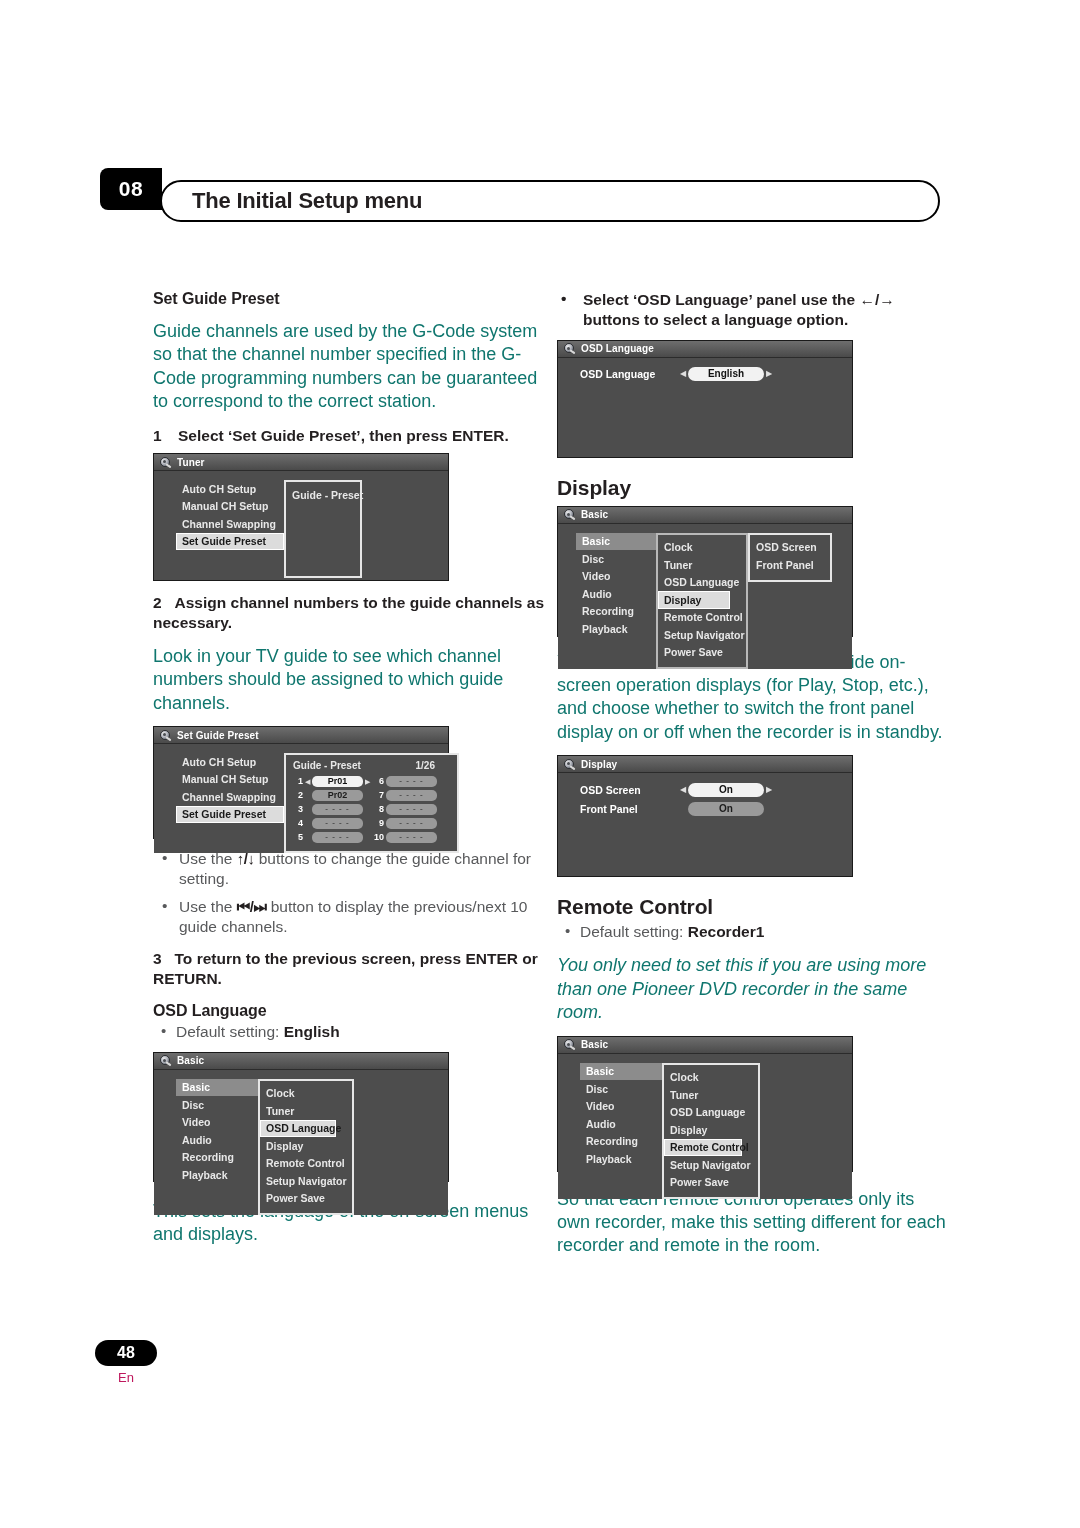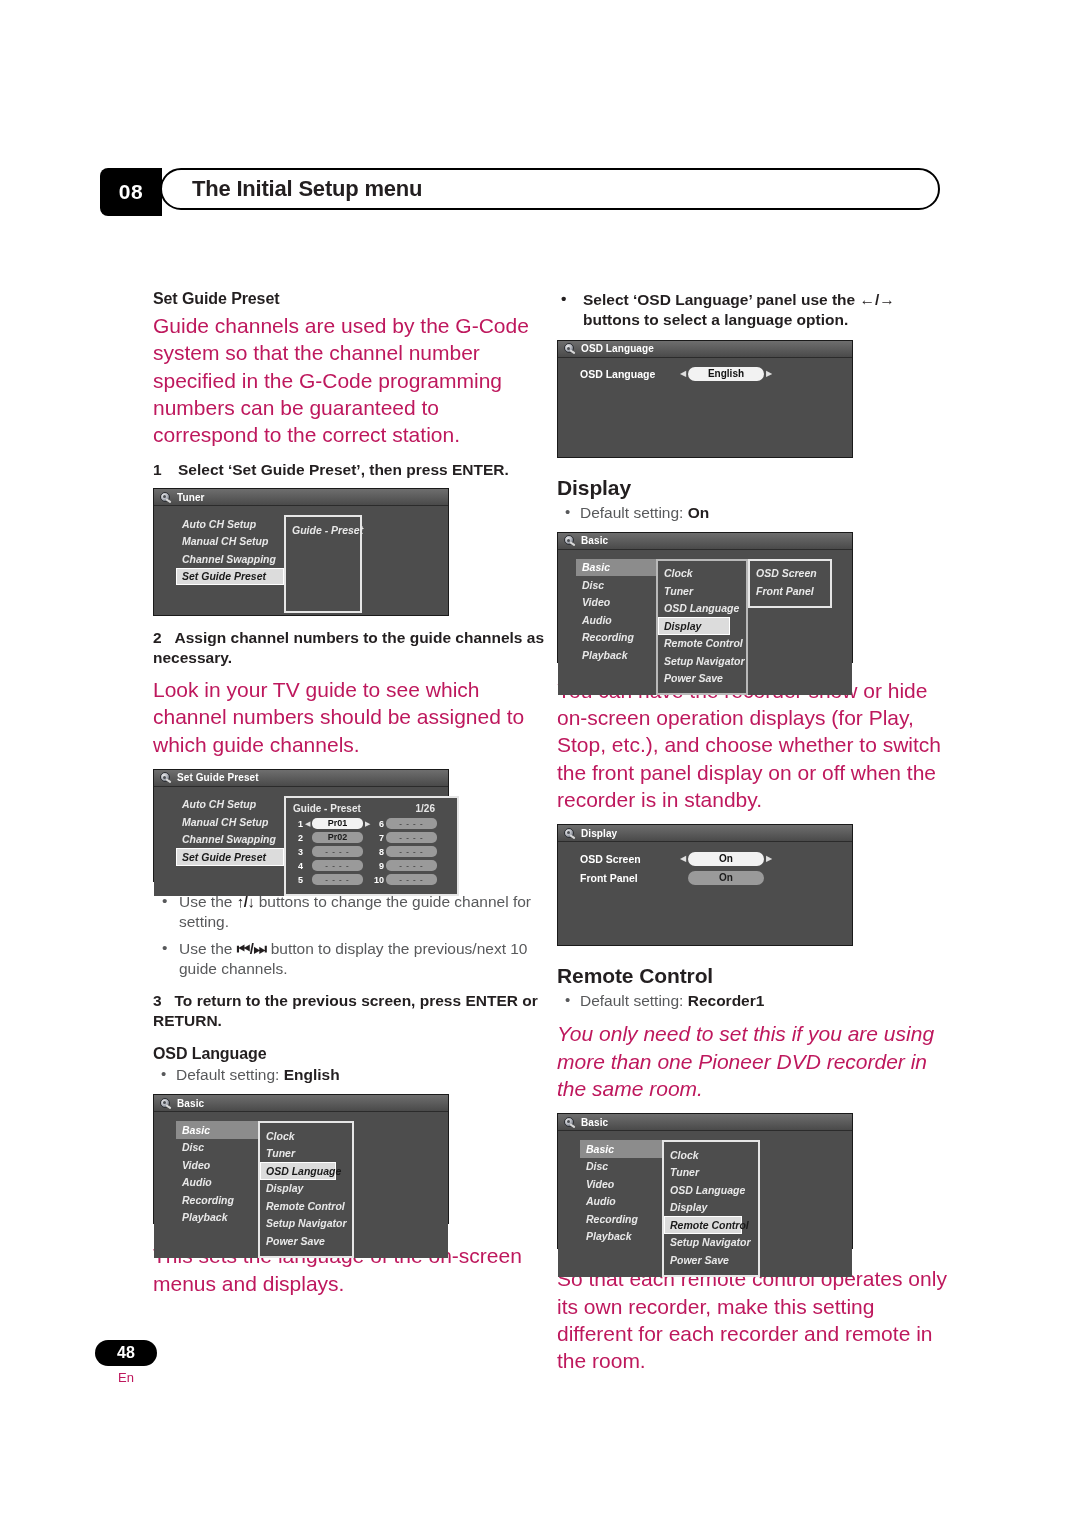--- a/index.html
+++ b/index.html
@@ -22,35 +22,35 @@
     left: 100px;
     top: 168px;
     width: 840px;
     height: 42px;
   }
   .chapter-badge {
     position: absolute;
     left: 0;
     top: 0;
     width: 62px;
-    height: 48px;
+    height: 42px;
     background: #000;
     border-radius: 8px 0 0 8px;
     color: #fff;
     font-size: 21px;
     font-weight: bold;
     display: flex;
     align-items: center;
     justify-content: center;
     letter-spacing: 0.5px;
   }
   .chapter-title-pill {
     position: absolute;
     left: 60px;
-    top: 0;
+    top: 12px;
     right: 0;
     height: 42px;
     border: 2px solid #000;
     border-radius: 21px;
     box-sizing: border-box;
     display: flex;
     align-items: center;
     padding-left: 30px;
   }
   .chapter-title-pill span {
@@ -91,24 +91,24 @@
     position: absolute;
     left: 8px;
     top: -1px;
     color: #58595b;
     font-size: 15px;
   }
   .default-line b { color: #231f20; font-weight: bold; }
   .default-line i { color: #58595b; font-style: italic; }
 
   p.body {
-    font-size: 21px;
+    font-size: 18px;
     line-height: 1.30;
-    color: #be185d;
-    margin: 4px 0 11px 0;
+    color: #0f766e;
+    margin: 12px 0 11px 0;
   }
   p.body.italic { font-style: italic; }
 
   p.step {
     font-size: 15.5px;
     font-weight: bold;
     color: #231f20;
     margin: 12px 0 8px 0;
     line-height: 1.28;
     padding-left: 25px;
@@ -228,21 +228,20 @@
     width: 108px;
     flex: 0 0 auto;
   }
   .menu-item {
     color: #e8e8e8;
     font-size: 10.5px;
     font-weight: bold;
     line-height: 1;
     padding: 3.5px 5px 3.5px 6px;
     white-space: nowrap;
-    font-style: italic;
   }
   .menu-item.sel-grey {
     background: #8c8c8c;
     color: #ffffff;
   }
   .menu-item.sel-light {
     background: #dcdcdc;
     color: #1a1a1a;
     border: 1px solid #ffffff;
     padding: 2.5px 4px 2.5px 5px;
@@ -586,24 +585,20 @@
           <span class="setting-label">OSD Language</span>
           <span class="sel-arrow">◀</span>
           <span class="sel-box">English</span>
           <span class="sel-arrow">▶</span>
         </div>
       </div>
     </div>
   </div>
 
   <h3 class="sec-head big" style="margin-top:18px;">Display</h3>
-  <p class="default-line">
-    <span>Default setting:</span>
-    <b>On</b>
-  </p>
 
   <div class="osd" style="width:296px;height:131px;">
     <div class="osd-title">
       <span class="disc-icon">
           <span class="d1"></span>
           <span class="d2"></span>
           <span class="stick"></span>
         </span>
       <span class="t">Basic</span>
     </div>

